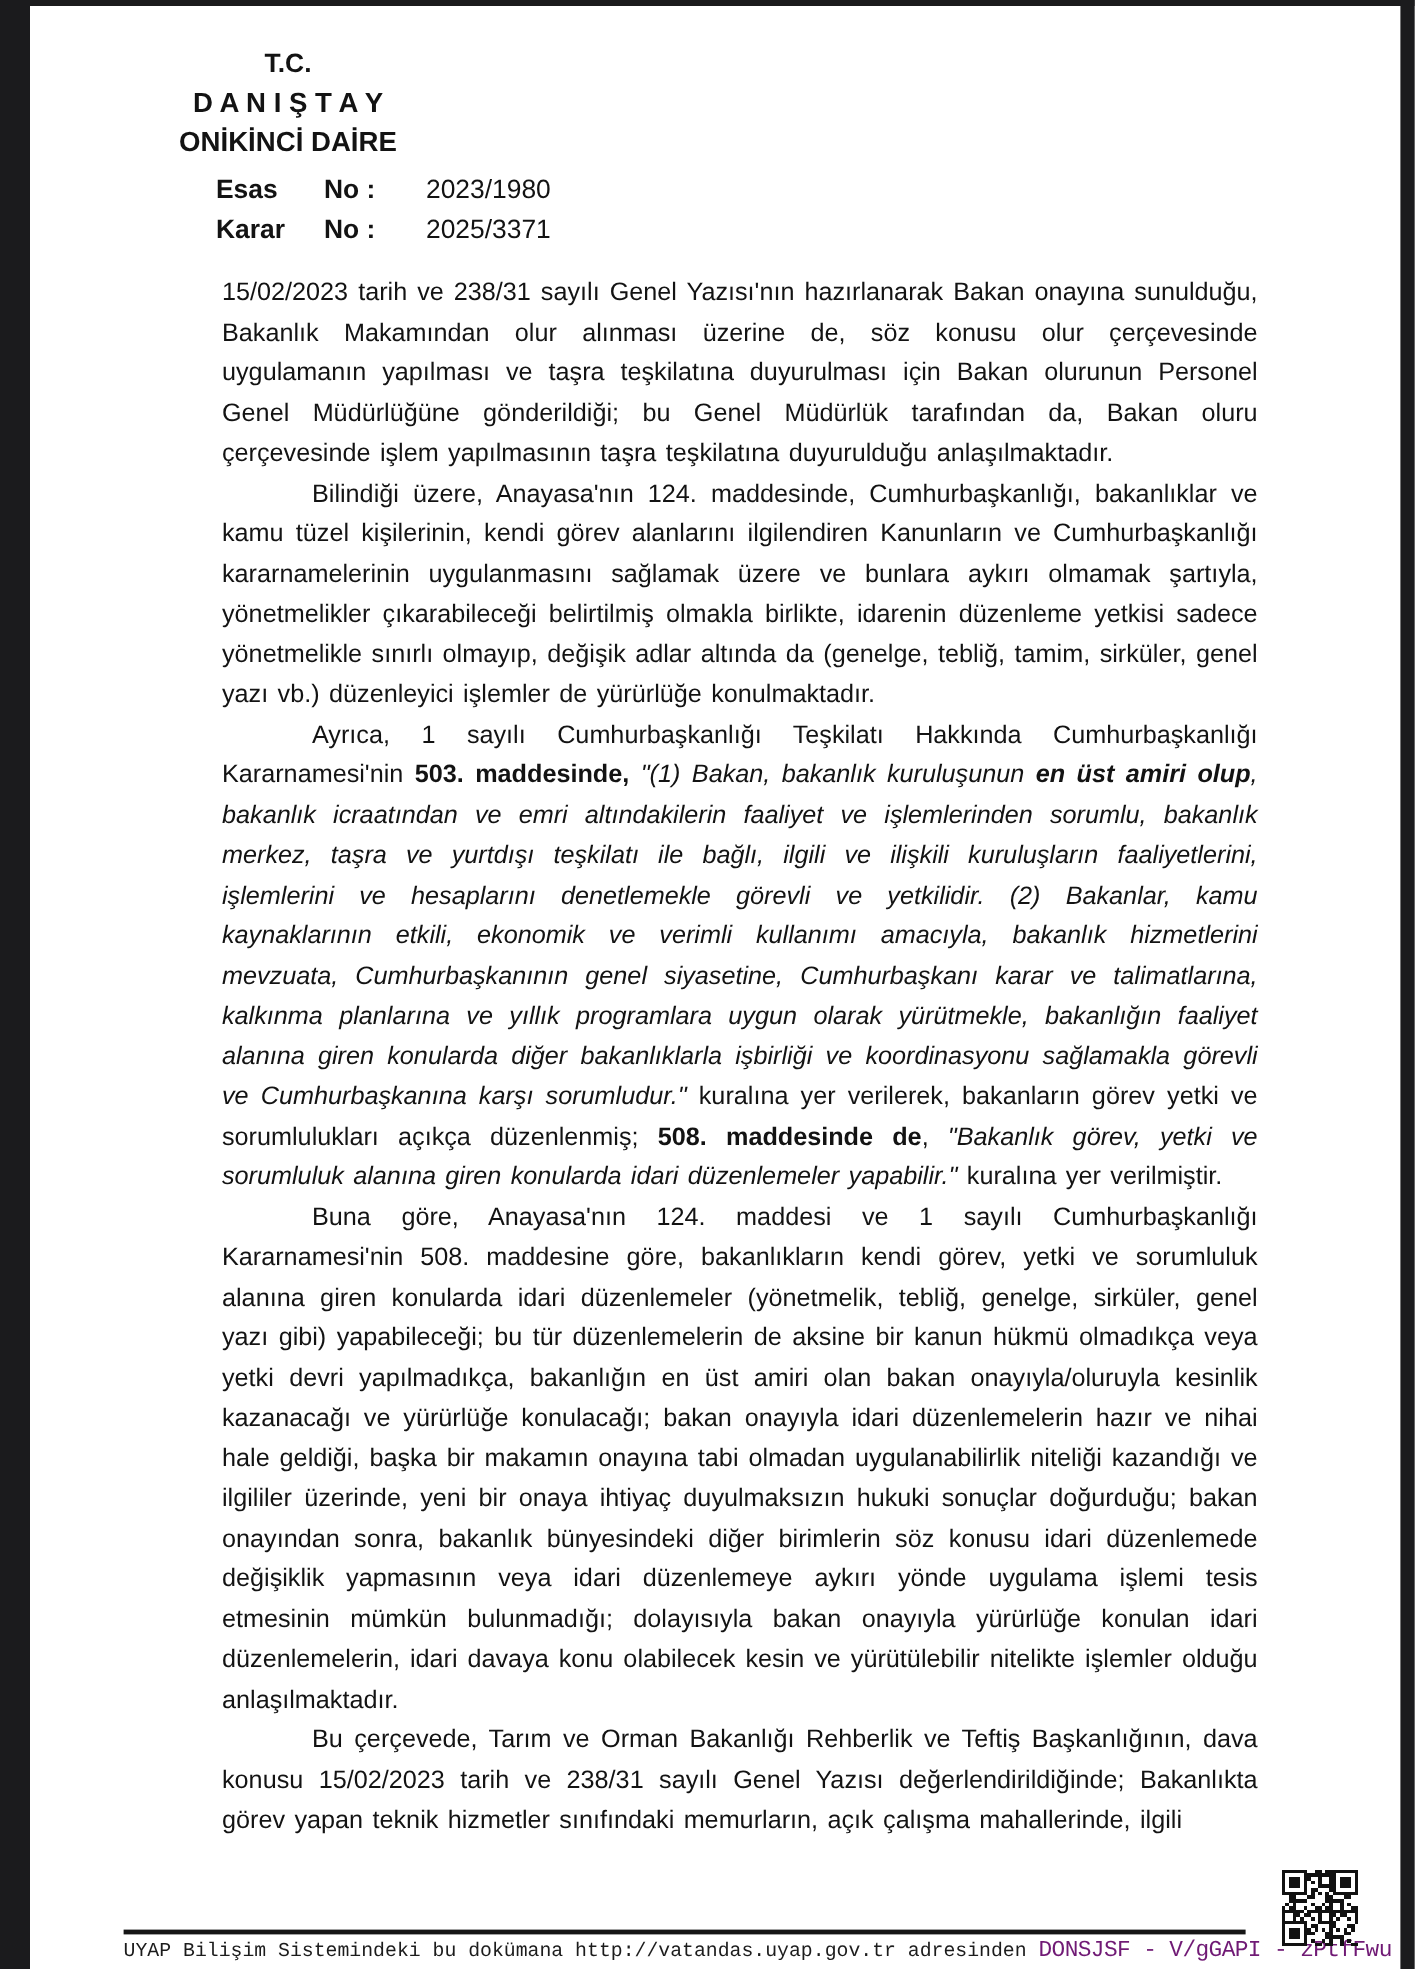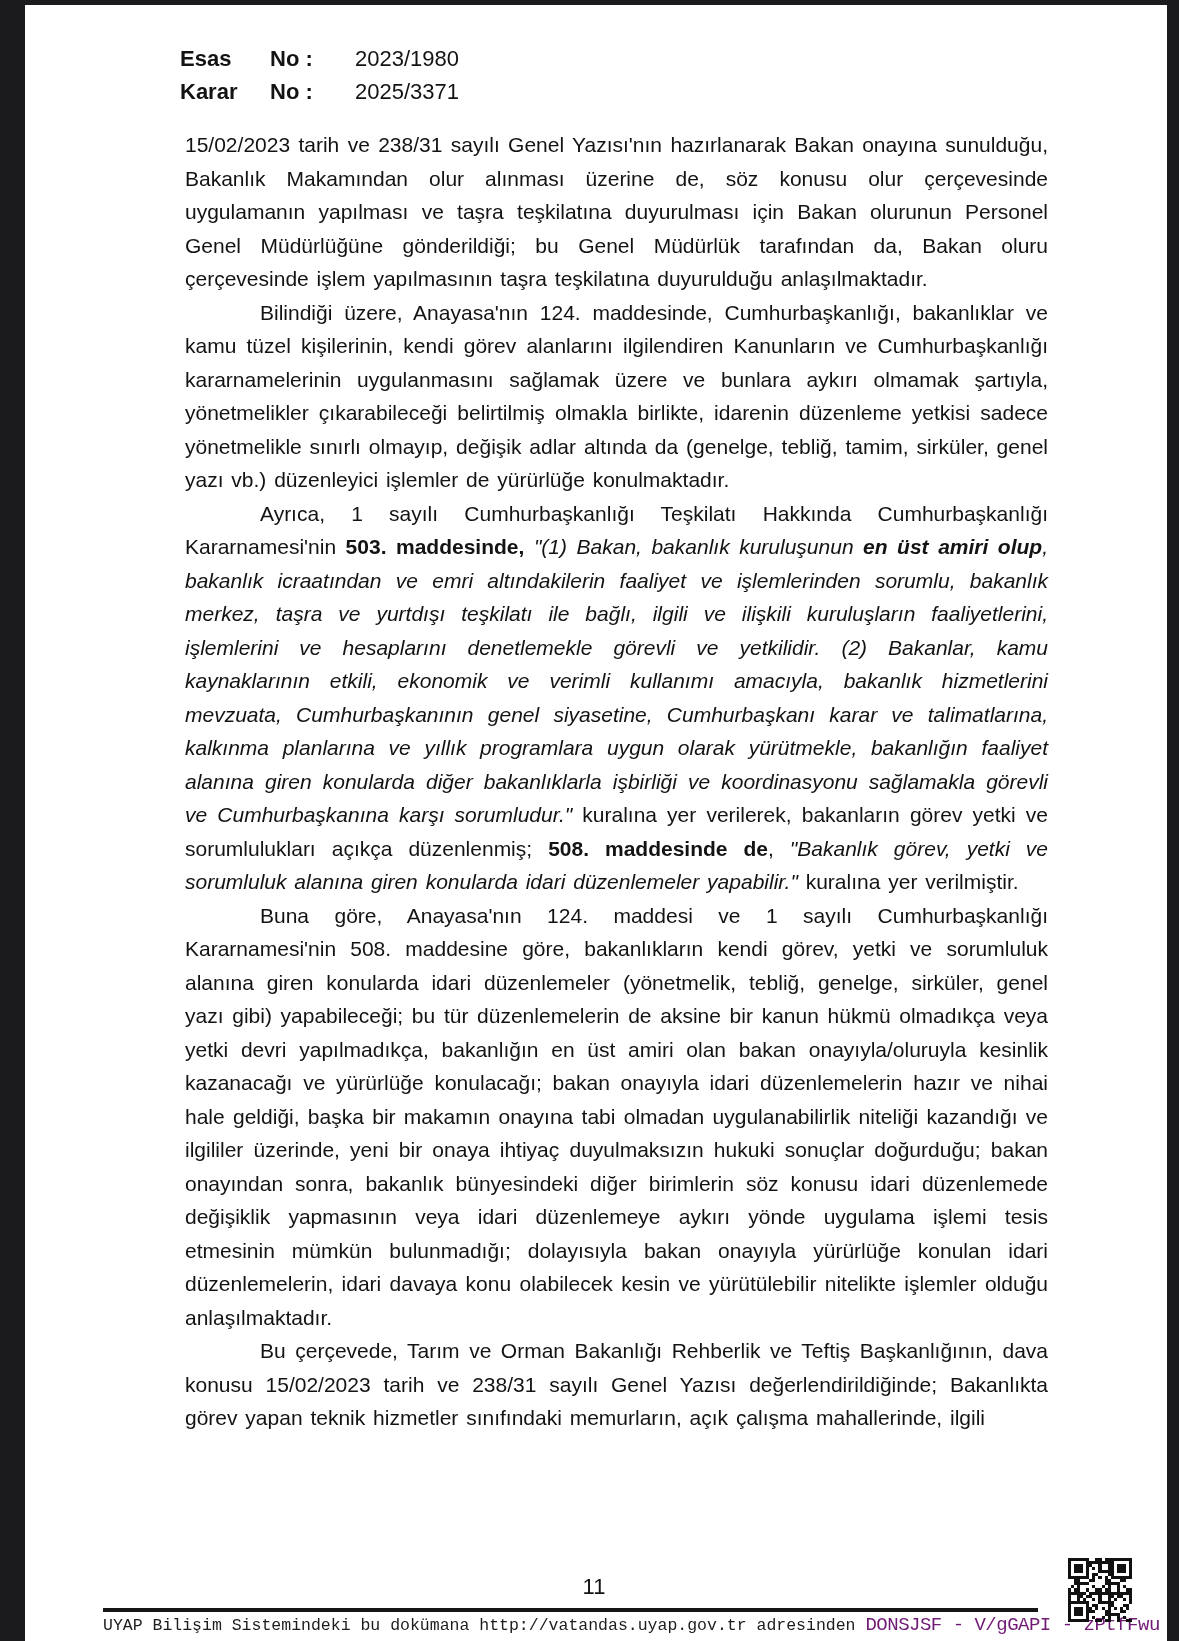--- a/index.html
+++ b/index.html
@@ -52,20 +52,25 @@
 </style>
 </head>
 <body>
 
 <div class="page">
   <div class="edge edge-top"></div>
   <div class="edge edge-left"></div>
   <div class="edge edge-right"></div>
 
   <div class="doc">
+    <div class="hdr">
+      <div class="hdr-tc">T.C.</div>
+      <div class="hdr-court">D A N I Ş T A Y</div>
+      <div class="hdr-chamber">ONİKİNCİ DAİRE</div>
+    </div>
 
     <div class="case-rows">
       <div class="case-row">
         <span class="case-label">Esas</span>
         <span class="case-no">No :</span>
         <span class="case-value">2023/1980</span>
       </div>
       <div class="case-row">
         <span class="case-label">Karar</span>
         <span class="case-no">No :</span>
@@ -75,21 +80,20 @@
 
     <div class="body-text">
         <p class="para"><span class="seg-n">15/02/2023 tarih ve 238/31 sayılı Genel Yazısı'nın hazırlanarak Bakan onayına sunulduğu, Bakanlık Makamından olur alınması üzerine de, söz konusu olur çerçevesinde uygulamanın yapılması ve taşra teşkilatına duyurulması için Bakan olurunun Personel Genel Müdürlüğüne gönderildiği; bu Genel Müdürlük tarafından da, Bakan oluru çerçevesinde işlem yapılmasının taşra teşkilatına duyurulduğu anlaşılmaktadır.</span></p>
         <p class="para indent"><span class="seg-n">Bilindiği üzere, Anayasa'nın 124. maddesinde, Cumhurbaşkanlığı, bakanlıklar ve kamu tüzel kişilerinin, kendi görev alanlarını ilgilendiren Kanunların ve Cumhurbaşkanlığı kararnamelerinin uygulanmasını sağlamak üzere ve bunlara aykırı olmamak şartıyla, yönetmelikler çıkarabileceği belirtilmiş olmakla birlikte, idarenin düzenleme yetkisi sadece yönetmelikle sınırlı olmayıp, değişik adlar altında da (genelge, tebliğ, tamim, sirküler, genel yazı vb.) düzenleyici işlemler de yürürlüğe konulmaktadır.</span></p>
         <p class="para indent"><span class="seg-n">Ayrıca, 1 sayılı Cumhurbaşkanlığı Teşkilatı Hakkında Cumhurbaşkanlığı Kararnamesi'nin </span><span class="seg-b">503. maddesinde, </span><span class="seg-i">"(1) Bakan, bakanlık kuruluşunun </span><span class="seg-bi">en üst amiri olup</span><span class="seg-i">, bakanlık icraatından ve emri altındakilerin faaliyet ve işlemlerinden sorumlu, bakanlık merkez, taşra ve yurtdışı teşkilatı ile bağlı, ilgili ve ilişkili kuruluşların faaliyetlerini, işlemlerini ve hesaplarını denetlemekle görevli ve yetkilidir. (2) Bakanlar, kamu kaynaklarının etkili, ekonomik ve verimli kullanımı amacıyla, bakanlık hizmetlerini mevzuata, Cumhurbaşkanının genel siyasetine, Cumhurbaşkanı karar ve talimatlarına, kalkınma planlarına ve yıllık programlara uygun olarak yürütmekle, bakanlığın faaliyet alanına giren konularda diğer bakanlıklarla işbirliği ve koordinasyonu sağlamakla görevli ve Cumhurbaşkanına karşı sorumludur."</span><span class="seg-n"> kuralına yer verilerek, bakanların görev yetki ve sorumlulukları açıkça düzenlenmiş; </span><span class="seg-b">508. maddesinde de</span><span class="seg-n">, </span><span class="seg-i">"Bakanlık görev, yetki ve sorumluluk alanına giren konularda idari düzenlemeler yapabilir."</span><span class="seg-n"> kuralına yer verilmiştir.</span></p>
         <p class="para indent"><span class="seg-n">Buna göre, Anayasa'nın 124. maddesi ve 1 sayılı Cumhurbaşkanlığı Kararnamesi'nin 508. maddesine göre, bakanlıkların kendi görev, yetki ve sorumluluk alanına giren konularda idari düzenlemeler (yönetmelik, tebliğ, genelge, sirküler, genel yazı gibi) yapabileceği; bu tür düzenlemelerin de aksine bir kanun hükmü olmadıkça veya yetki devri yapılmadıkça, bakanlığın en üst amiri olan bakan onayıyla/oluruyla kesinlik kazanacağı ve yürürlüğe konulacağı; bakan onayıyla idari düzenlemelerin hazır ve nihai hale geldiği, başka bir makamın onayına tabi olmadan uygulanabilirlik niteliği kazandığı ve ilgililer üzerinde, yeni bir onaya ihtiyaç duyulmaksızın hukuki sonuçlar doğurduğu; bakan onayından sonra, bakanlık bünyesindeki diğer birimlerin söz konusu idari düzenlemede değişiklik yapmasının veya idari düzenlemeye aykırı yönde uygulama işlemi tesis etmesinin mümkün bulunmadığı; dolayısıyla bakan onayıyla yürürlüğe konulan idari düzenlemelerin, idari davaya konu olabilecek kesin ve yürütülebilir nitelikte işlemler olduğu anlaşılmaktadır.</span></p>
         <p class="para indent"><span class="seg-n">Bu çerçevede, Tarım ve Orman Bakanlığı Rehberlik ve Teftiş Başkanlığının, dava konusu 15/02/2023 tarih ve 238/31 sayılı Genel Yazısı değerlendirildiğinde; Bakanlıkta görev yapan teknik hizmetler sınıfındaki memurların, açık çalışma mahallerinde, ilgili</span></p>
       </div>
   </div>
 
-  <div class="page-number">11</div>
   <div class="footer-rule"></div>
 
   <div class="footer-line">
     <span class="footer-serif">UYAP Bilişim Sistemindeki bu dokümana http://vatandas.uyap.gov.tr adresinden </span>
     <span class="footer-code">DONSJSF - V/gGAPI - zPtfFwu - ULooLw=</span>
     <span class="footer-serif"> ile yönetmelikler</span>
   </div>
 
   <div class="qr">
     <svg viewBox="0 0 21 21" xmlns="http://www.w3.org/2000/svg">

